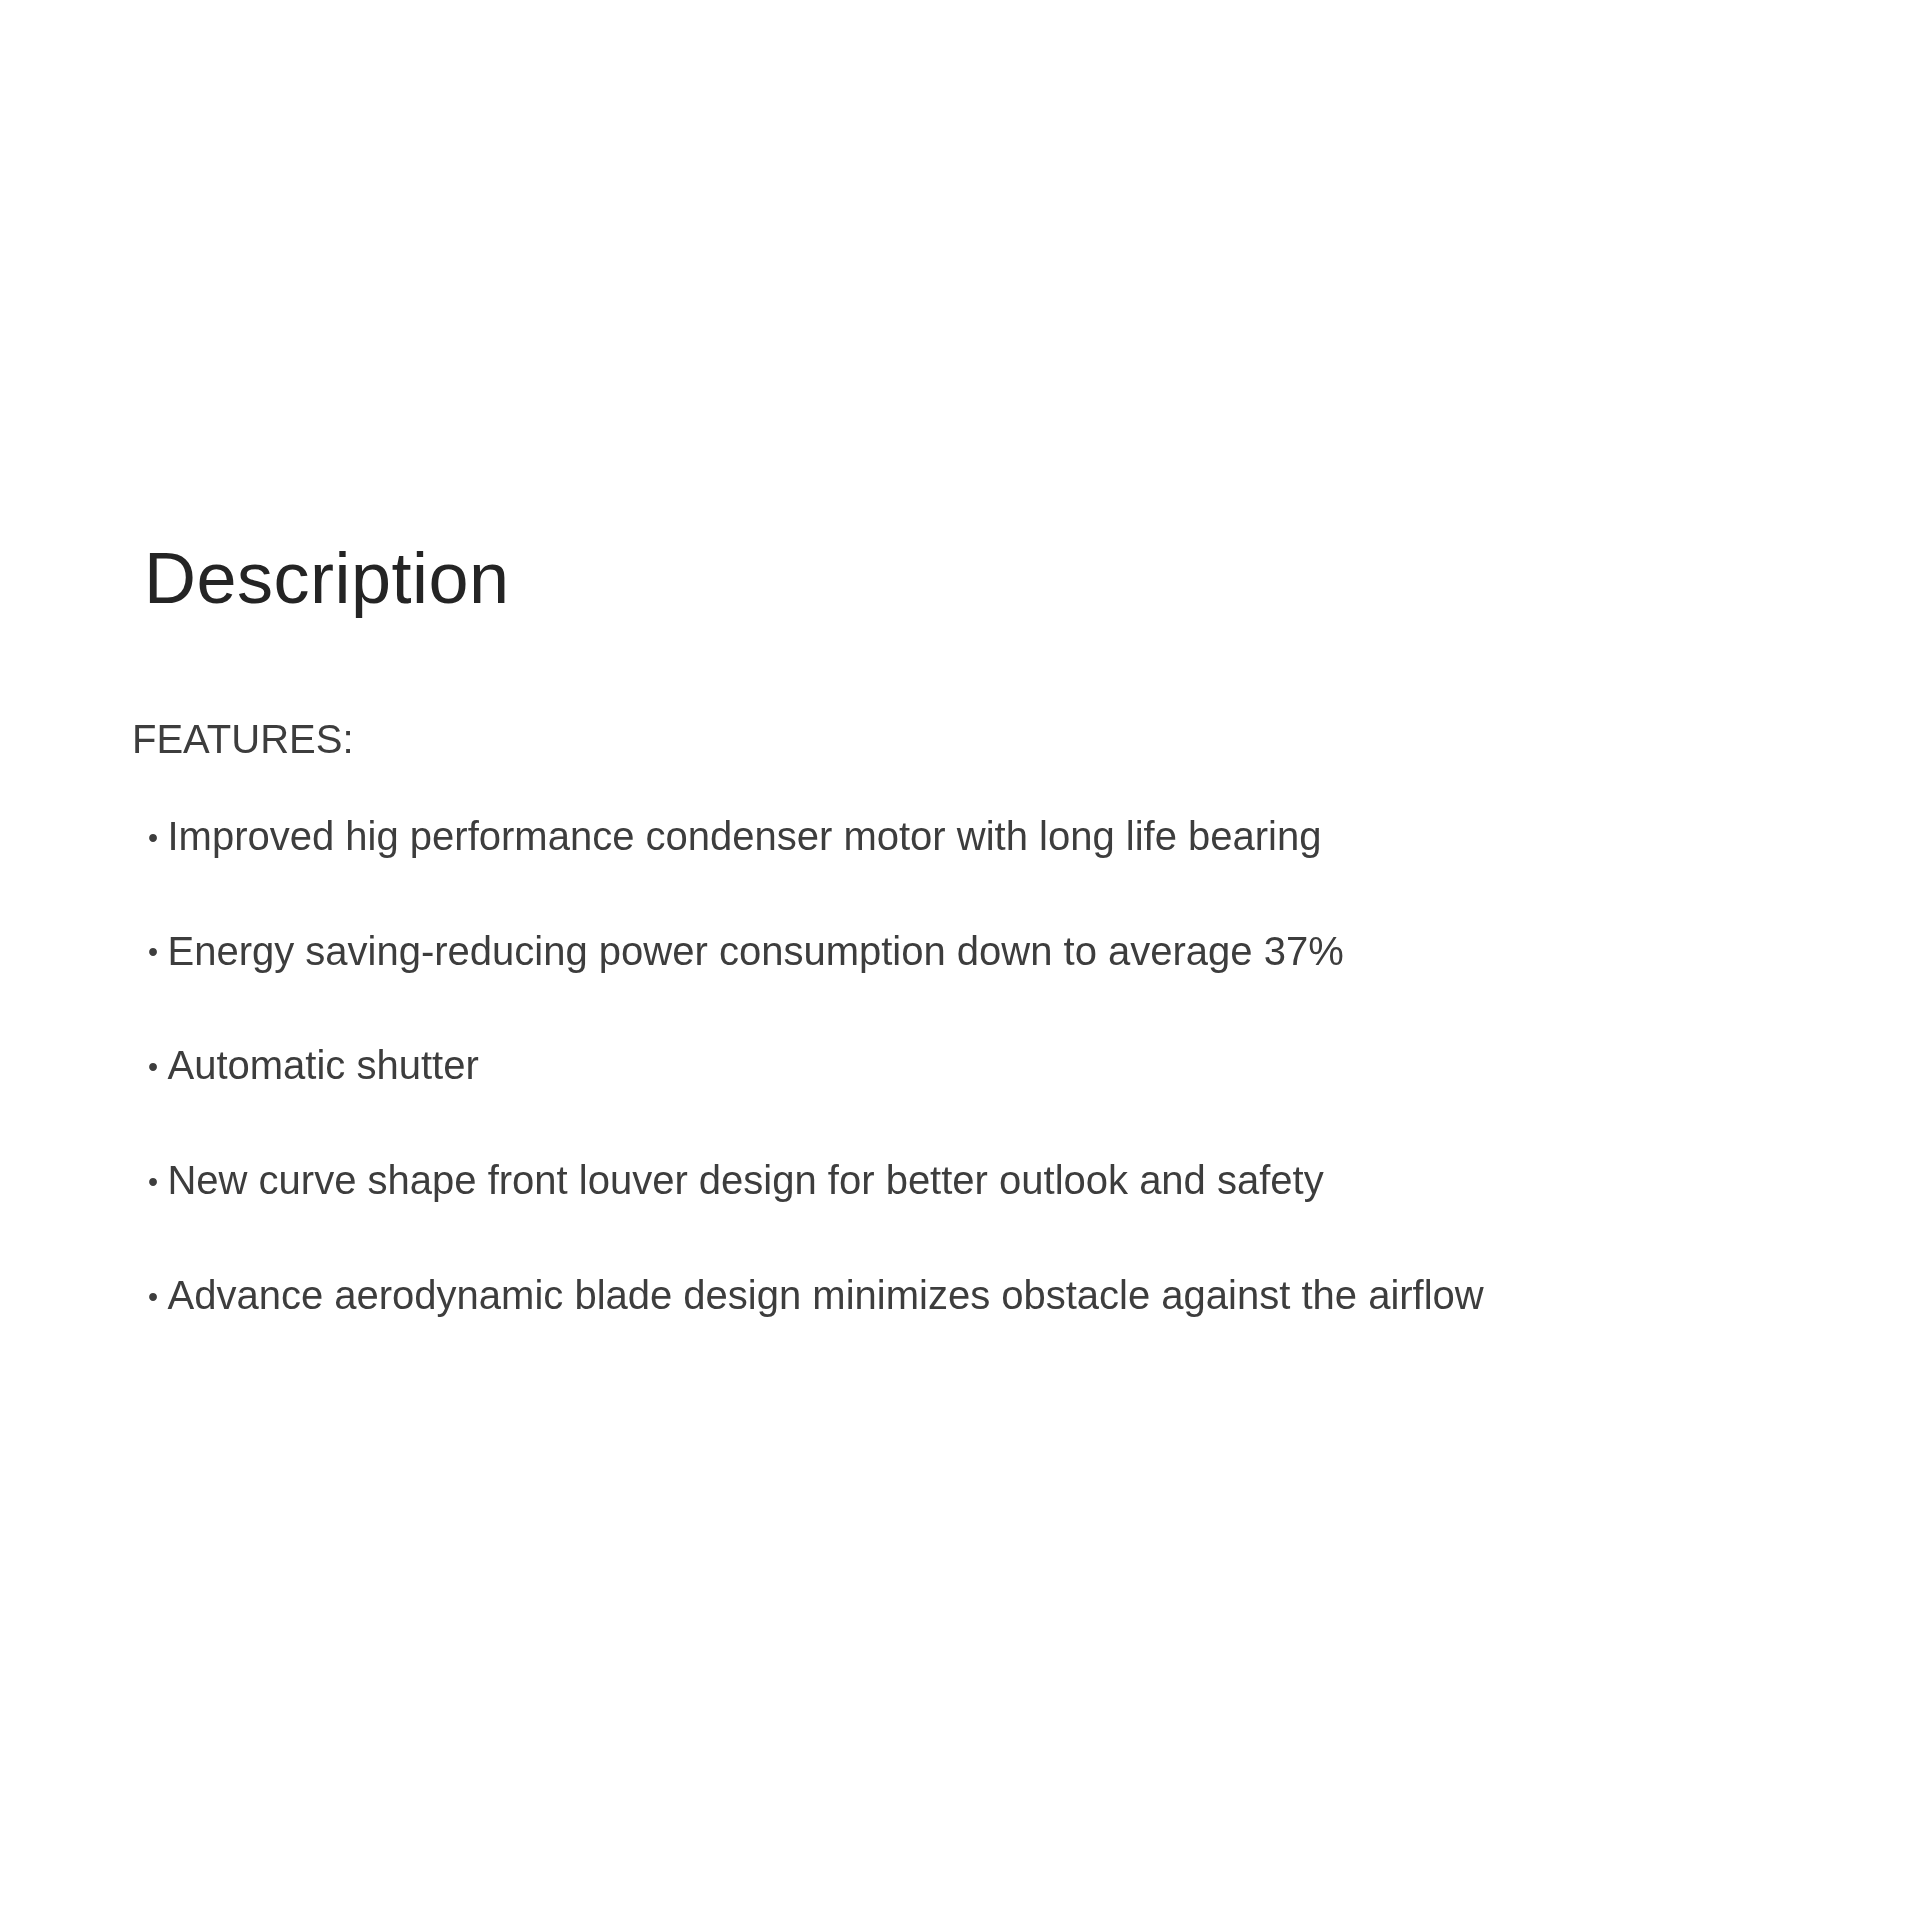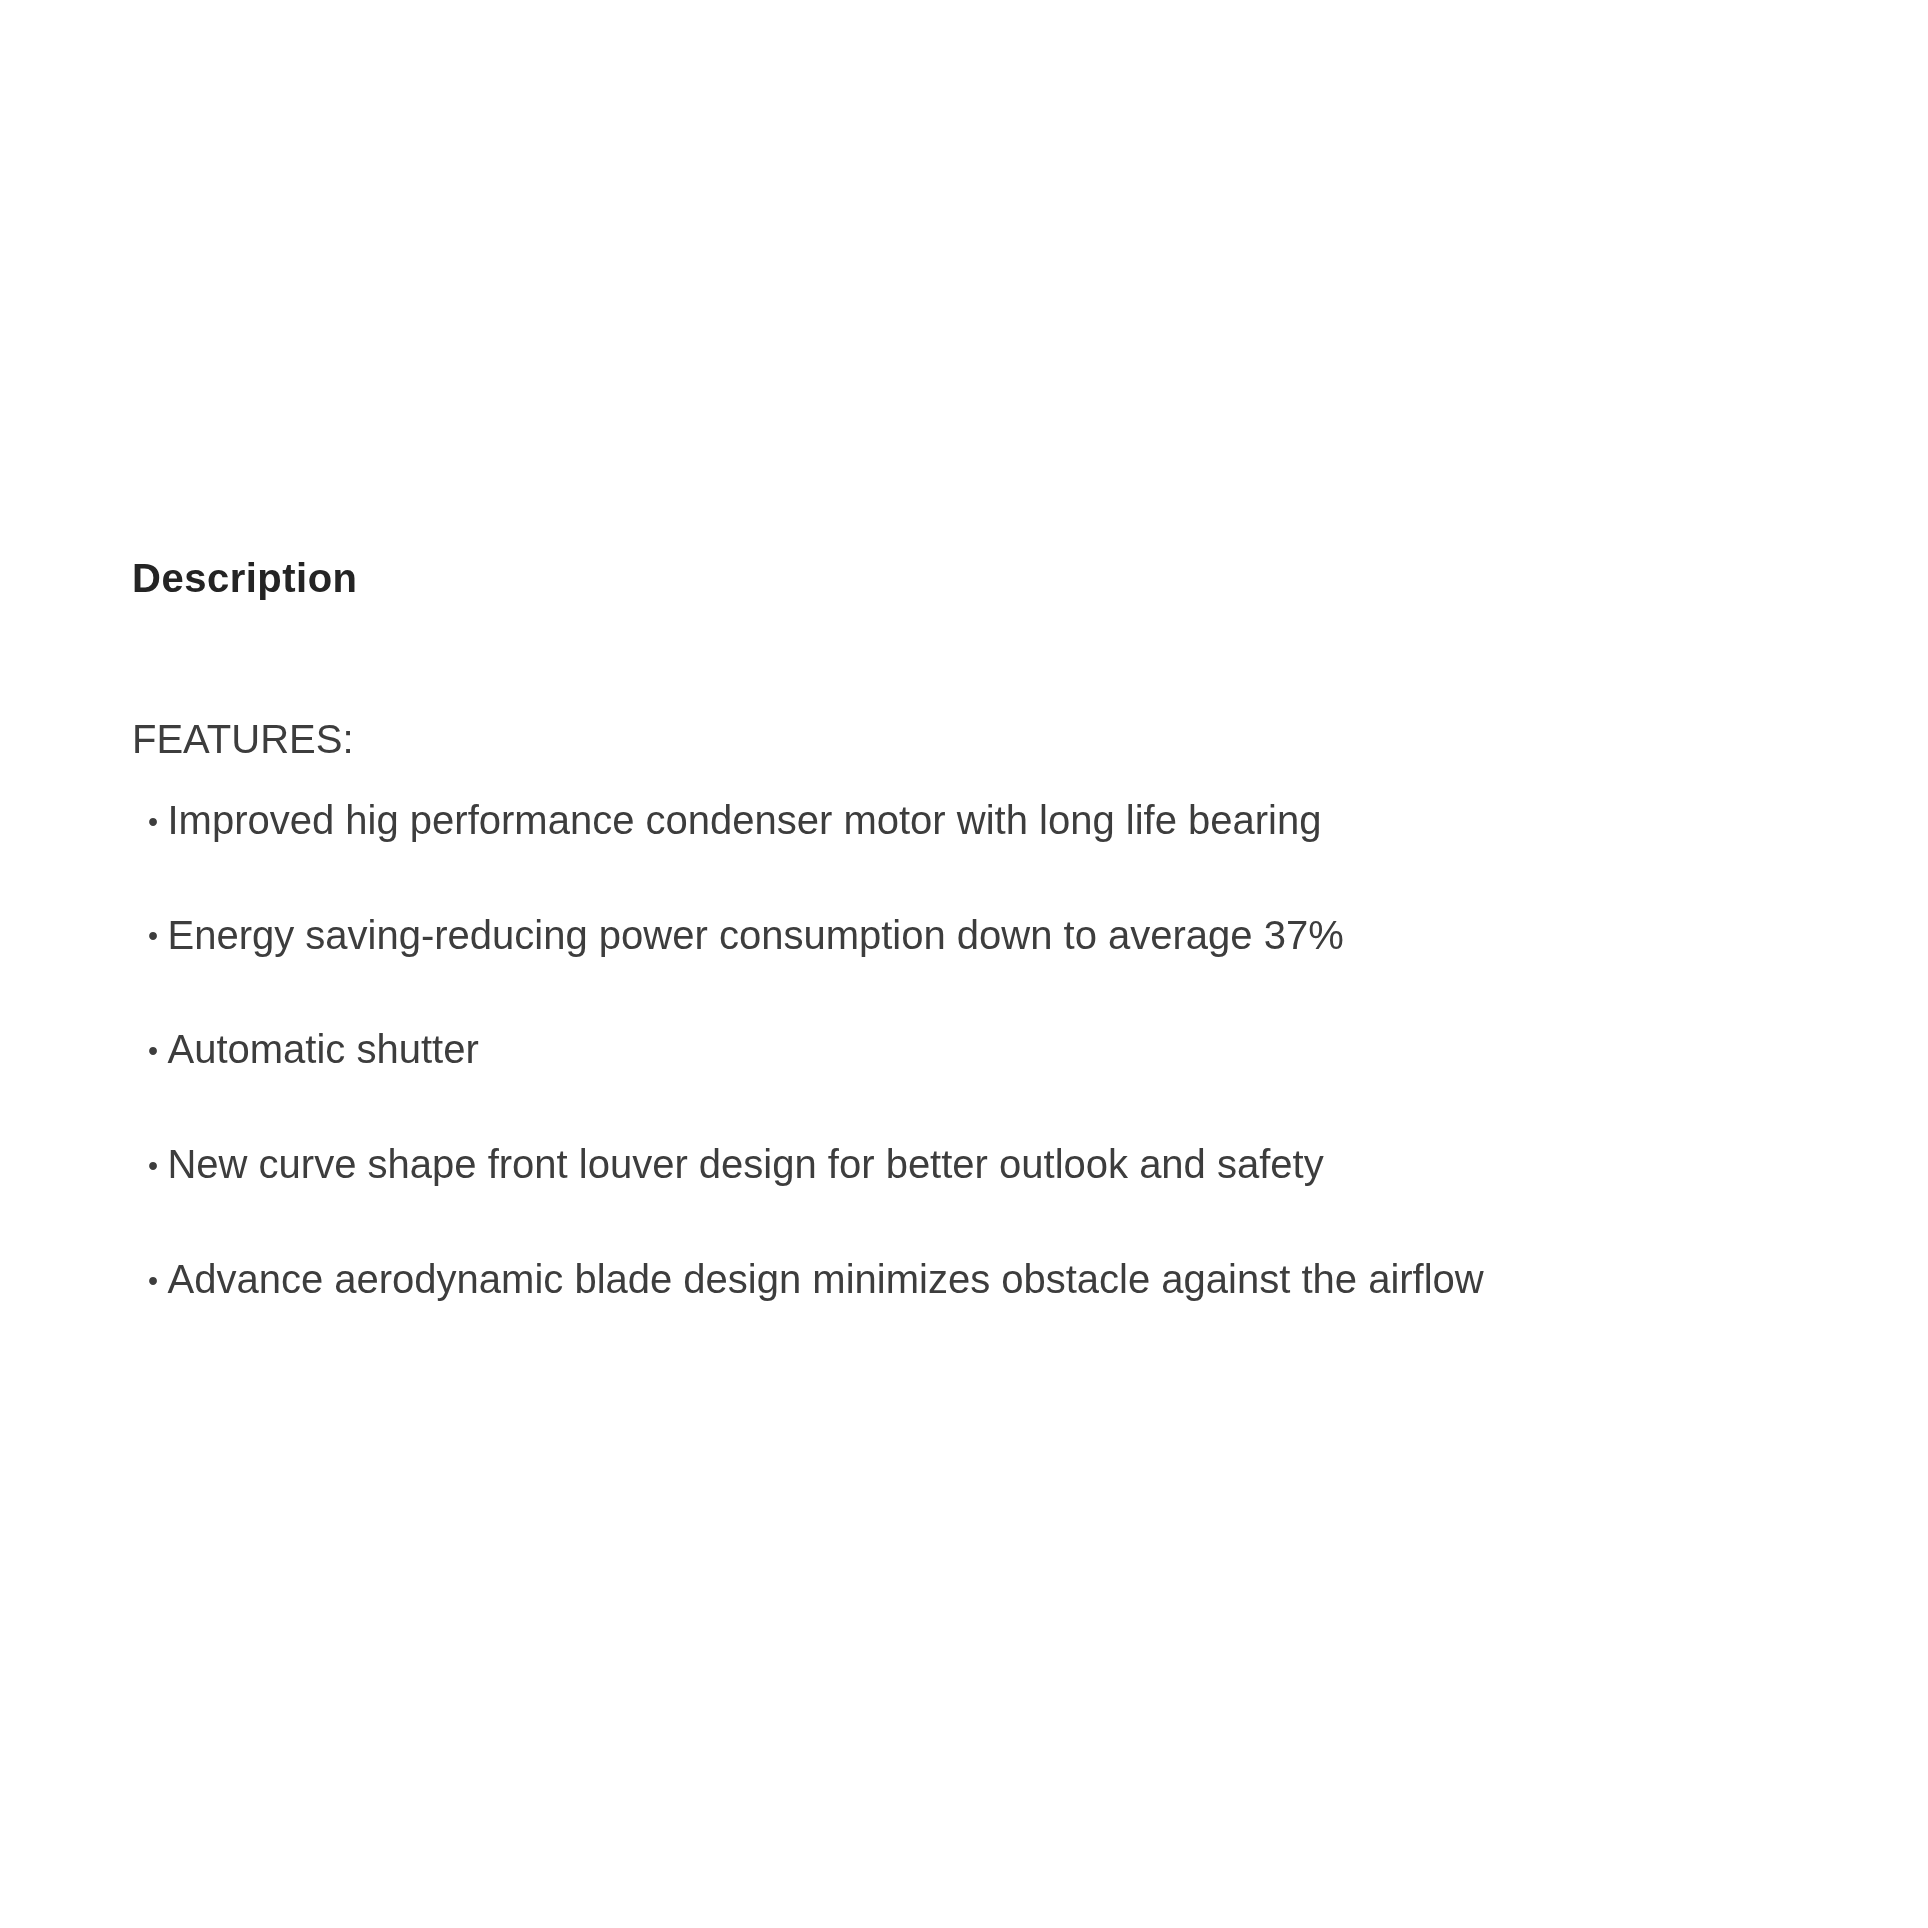--- a/index.html
+++ b/index.html
@@ -19,32 +19,32 @@
     inset: 0;
     background: #ffffff;
   }
   .content {
     position: absolute;
     top: 544px;
     left: 132px;
     right: 113px;
   }
   .section-title {
-    font-size: 40px;
+    font-size: 72px;
     line-height: 68px;
-    font-weight: 700;
+    font-weight: 400;
     color: #242424;
-    margin: 0 0 100px 0;
+    margin: 0 0 100px 12px;
     letter-spacing: 0.5px;
   }
   .features-label {
     font-size: 40px;
     line-height: 55px;
     color: #3d3d3d;
-    margin: 0 0 26px 0;
+    margin: 0 0 42px 0;
   }
   .bullet-item {
     font-size: 40px;
     line-height: 55px;
     color: #3d3d3d;
     margin: 0 0 58px 16px;
     white-space: nowrap;
   }
   .dot {
     font-size: 0.72em;

